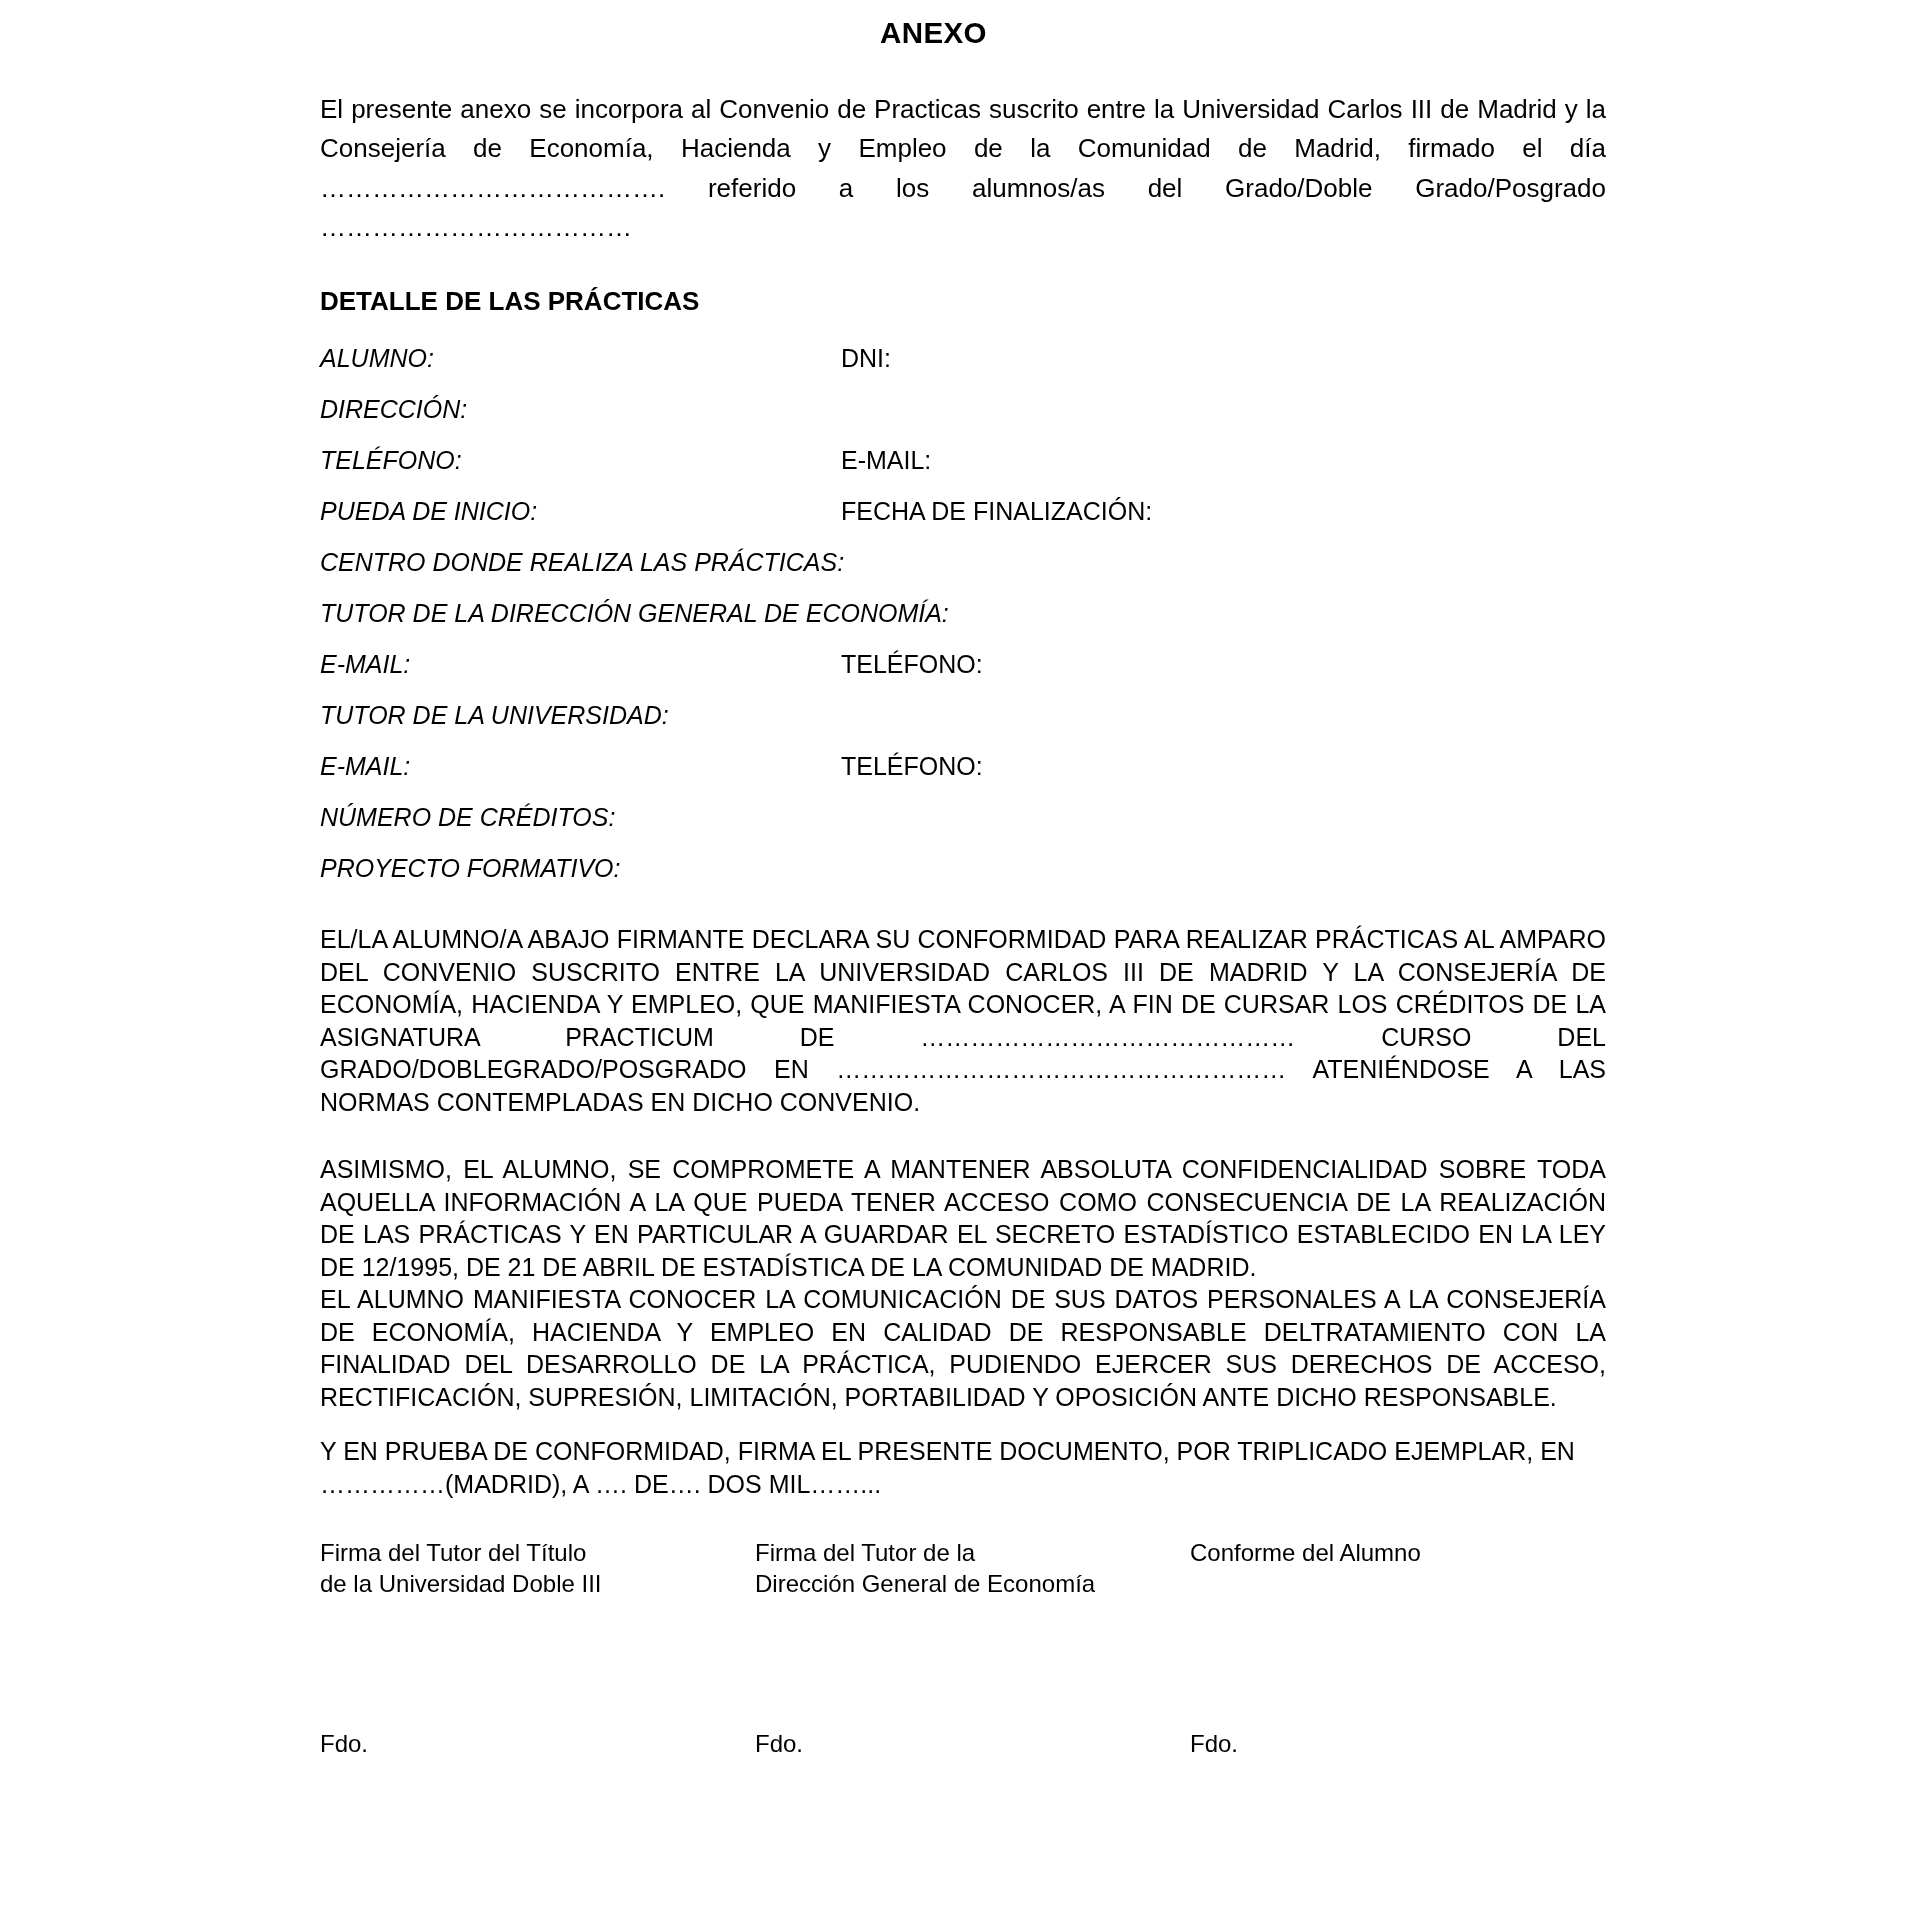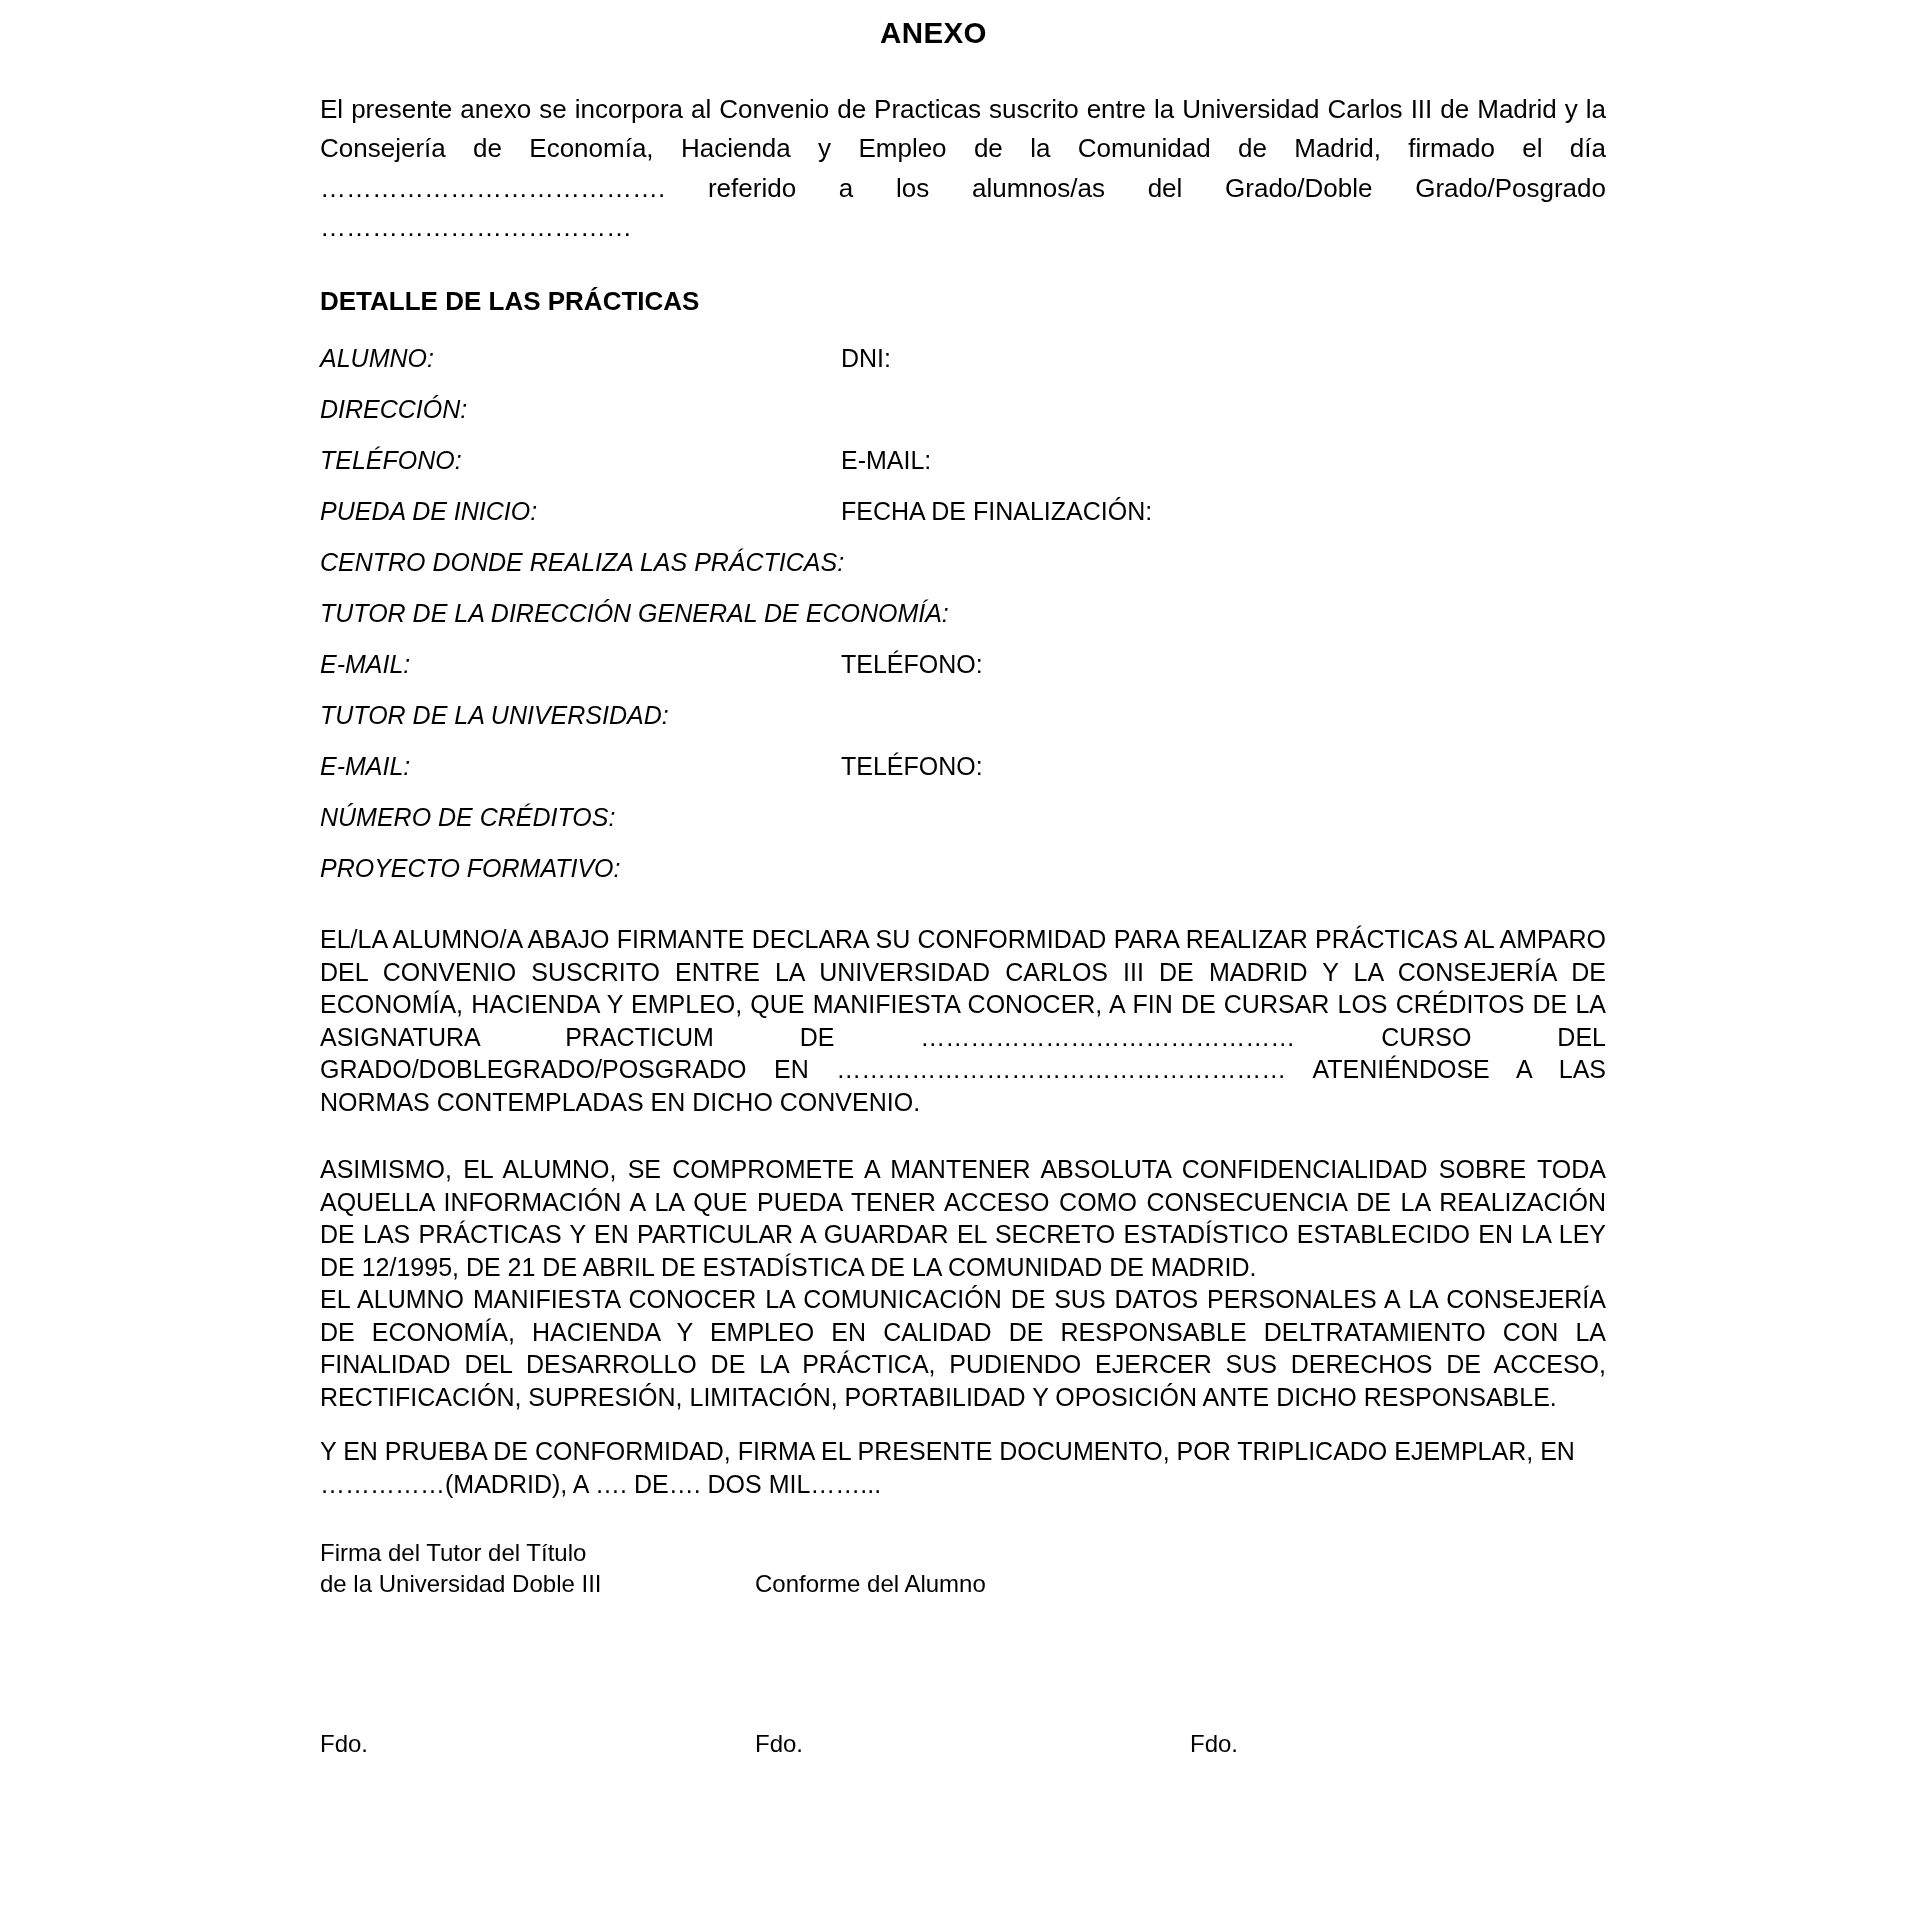--- a/index.html
+++ b/index.html
@@ -75,21 +75,20 @@
   .block.mt1 { margin-top: 42px; }
   .block.mt2 { margin-top: 35px; }
   .block.mt3 { margin-top: 22px; }
   .nojustify { text-align: left; }
   .sig-row {
     display: flex;
     width: 1286px;
     margin-top: 38px;
     font-size: 24px;
     line-height: 1.28;
-    align-items: flex-end;
   }
   .sig-col {
     flex: 0 0 435px;
   }
   .sig-col.last { flex: 1 1 auto; }
   .fdo-row {
     display: flex;
     width: 1286px;
     margin-top: 130px;
     font-size: 24px;
@@ -174,20 +173,24 @@
 
   <p class="block">EL ALUMNO MANIFIESTA CONOCER LA COMUNICACIÓN DE SUS DATOS PERSONALES A LA CONSEJERÍA DE ECONOMÍA, HACIENDA Y EMPLEO EN CALIDAD DE RESPONSABLE DELTRATAMIENTO CON LA FINALIDAD DEL DESARROLLO DE LA PRÁCTICA, PUDIENDO EJERCER SUS DERECHOS DE ACCESO, RECTIFICACIÓN, SUPRESIÓN, LIMITACIÓN, PORTABILIDAD Y OPOSICIÓN ANTE DICHO RESPONSABLE.</p>
 
   <p class="block mt3 nojustify">Y EN PRUEBA DE CONFORMIDAD, FIRMA EL PRESENTE DOCUMENTO, POR TRIPLICADO EJEMPLAR, EN ……………(MADRID), A …. DE…. DOS MIL……...</p>
 
   <div class="sig-row">
     <div class="sig-col">
       <div>Firma del Tutor del Título</div>
       <div>de la Universidad Doble III</div>
     </div>
+    <div class="sig-col">
+      <div>Firma del Tutor de la</div>
+      <div>Dirección General de Economía</div>
+    </div>
     <div class="sig-col last">
       <div>Conforme del Alumno</div>
       <div></div>
     </div>
   </div>
 
   <div class="fdo-row">
     <div class="fdo-col">Fdo.</div>
     <div class="fdo-col">Fdo.</div>
     <div class="fdo-col last">Fdo.</div>

